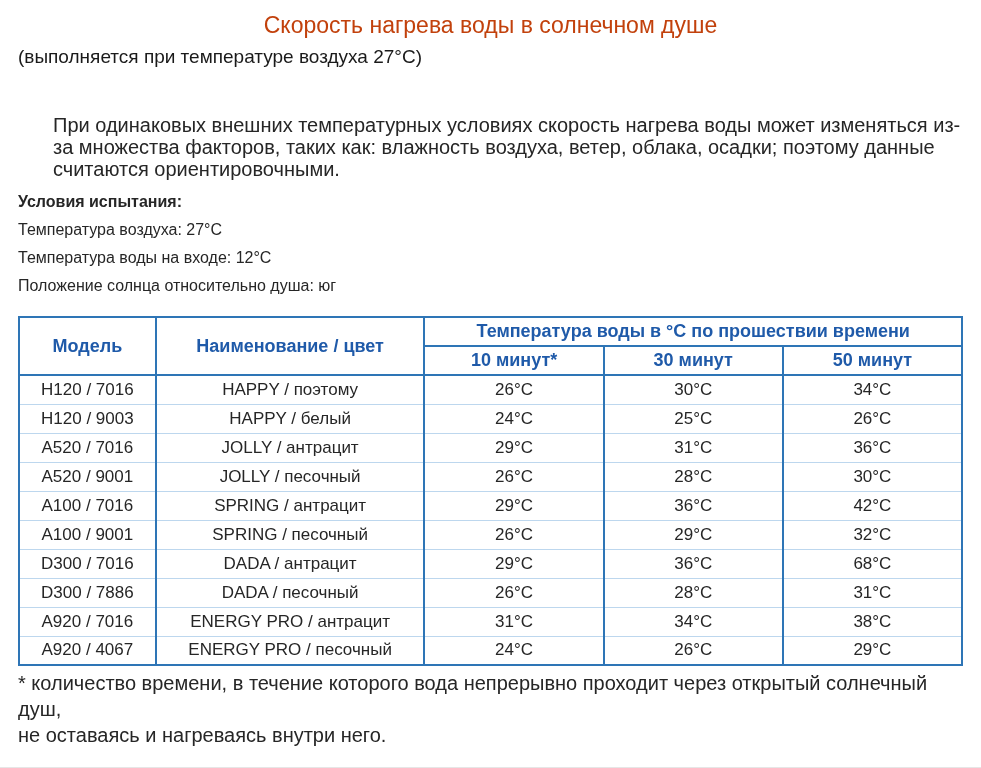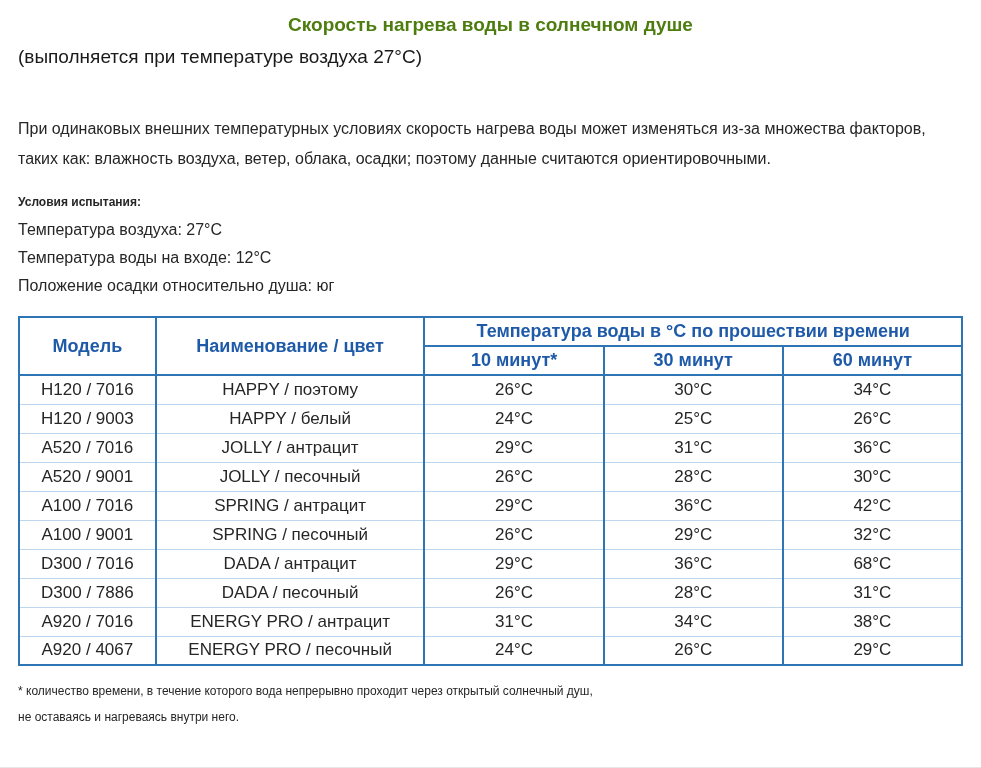--- a/index.html
+++ b/index.html
@@ -8,43 +8,44 @@
     background: #ffffff;
     font-family: "Liberation Sans", "DejaVu Sans", sans-serif;
     color: #262626;
     overflow: hidden;
   }
   body { border-bottom: 1px solid #e6e6e6; }
   .page { padding: 10px 18px 0 18px; width: 981px; }
 
   .doc-title {
     text-align: center;
-    font-size: 19px;
-    font-weight: bold;
+    font-size: 23px;
+    font-weight: normal;
     line-height: 30px;
-    color: #4d7c0f;
+    color: #c2410c;
   }
   .doc-subtitle {
     text-align: left;
     font-size: 19px;
     line-height: 26px;
     margin-top: 4px;
     color: #1a1a1a;
   }
 
   .intro-paragraph {
     margin-top: 44px;
+    font-size: 20px;
+    line-height: 22px;
+    margin-left: 35px;
+  }
+  .conditions-heading {
     font-size: 16px;
-    line-height: 30px;
-  }
-  .conditions-heading {
-    font-size: 12px;
     font-weight: bold;
     line-height: 28px;
-    margin-top: 14px;
+    margin-top: 8px;
   }
   .condition-line {
     font-size: 16px;
     line-height: 28px;
   }
 
   table.heating {
     margin-top: 16px;
     width: 100%;
     border-collapse: collapse;
@@ -73,59 +74,59 @@
   }
   table.heating { border: 2px solid #2E75B6; }
   table.heating tbody tr:first-child td { border-top: 2px solid #2E75B6; }
   table.heating tbody tr:last-child td { border-bottom: 2px solid #2E75B6; }
 
   col.c-model { width: 14.5%; }
   col.c-name  { width: 28.5%; }
   col.c-t     { width: 19%; }
 
   .footnote {
-    margin-top: 12px;
-    font-size: 12px;
+    margin-top: 4px;
+    font-size: 20px;
     line-height: 26px;
     white-space: pre-line;
   }
 </style>
 </head>
 <body>
 
 <div class="page">
 
   <div class="doc-title">Скорость нагрева воды в солнечном душе</div>
   <div class="doc-subtitle">(выполняется при температуре воздуха 27°С)</div>
 
   <div class="intro-paragraph">При одинаковых внешних температурных условиях скорость нагрева воды может изменяться из-за множества факторов, таких как: влажность воздуха, ветер, облака, осадки; поэтому данные считаются ориентировочными.</div>
 
   <div class="conditions-heading">Условия испытания:</div>
   <div class="condition-line">Температура воздуха: 27°С</div>
   <div class="condition-line">Температура воды на входе: 12°С</div>
-  <div class="condition-line">Положение осадки относительно душа: юг</div>
+  <div class="condition-line">Положение солнца относительно душа: юг</div>
 
   <table class="heating">
     <colgroup>
       <col class="c-model">
         <col class="c-name">
         <col class="c-t">
         <col class="c-t">
         <col class="c-t">
     </colgroup>
     <thead>
       <tr>
         <th rowspan="2">Модель</th>
         <th rowspan="2">Наименование / цвет</th>
         <th colspan="3">Температура воды в °С по прошествии времени</th>
       </tr>
       <tr>
         <th>10 минут*</th>
         <th>30 минут</th>
-        <th>60 минут</th>
+        <th>50 минут</th>
       </tr>
     </thead>
     <tbody>
       <tr>
         <td>H120 / 7016</td>
         <td>HAPPY / поэтому</td>
         <td>26°С</td>
         <td>30°С</td>
         <td>34°С</td>
       </tr>

